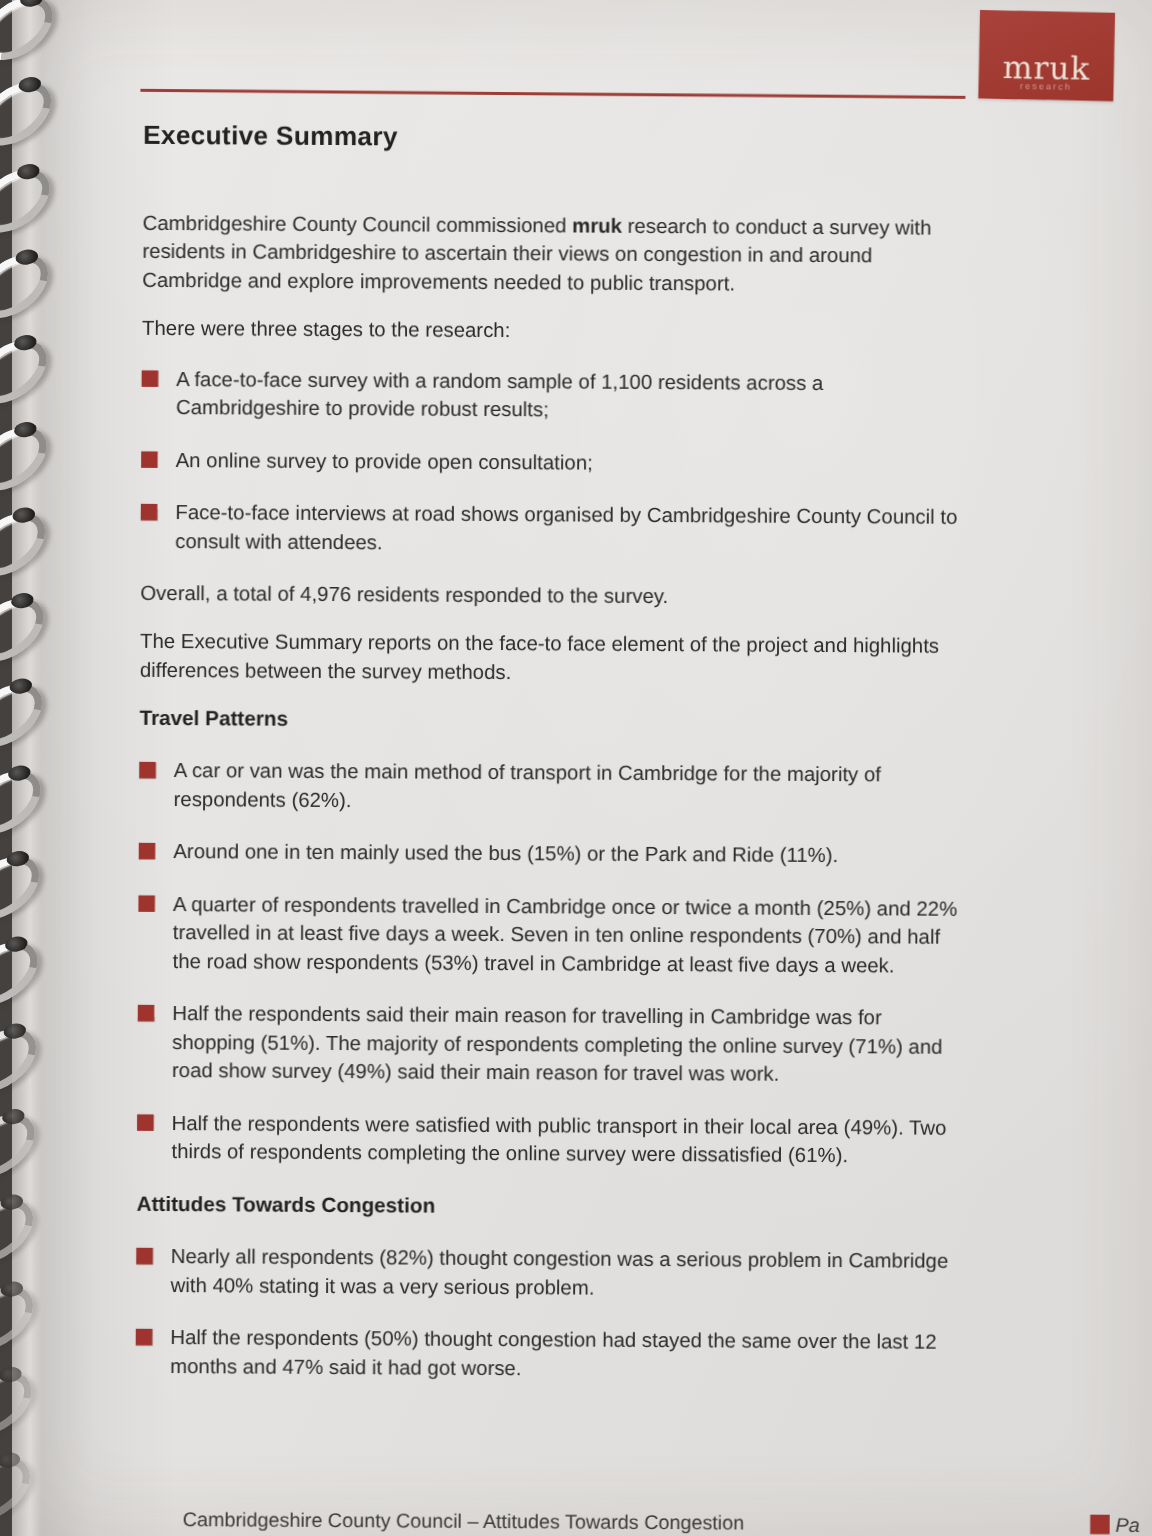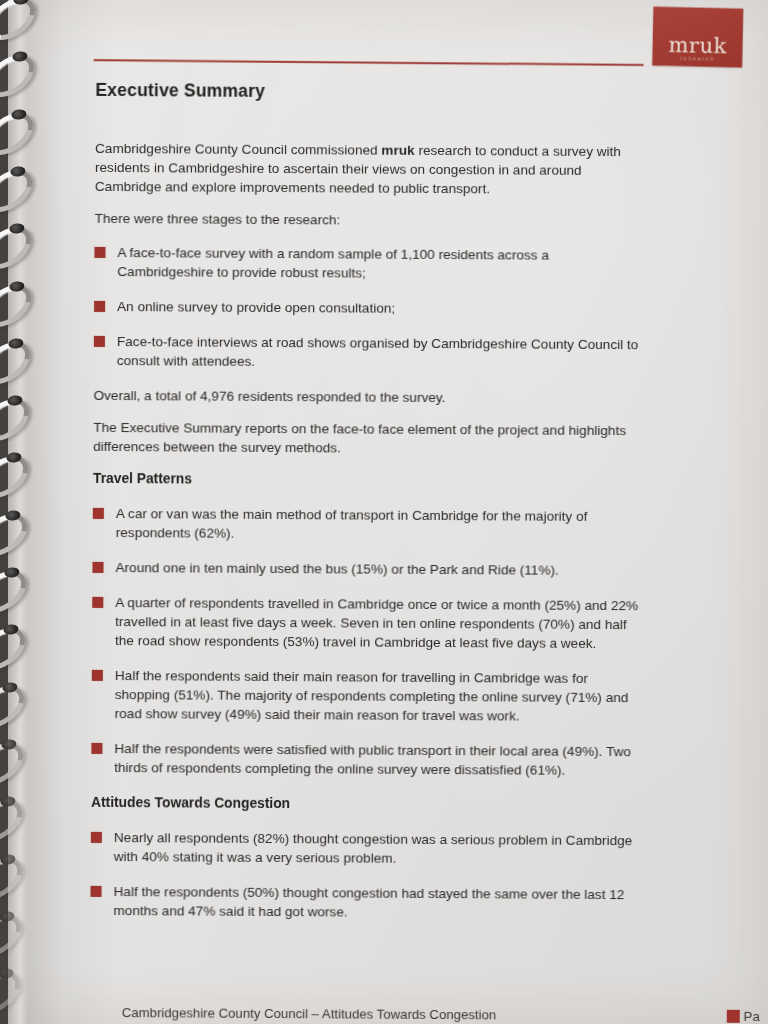--- a/index.html
+++ b/index.html
@@ -65,21 +65,21 @@
     background:#9e342d;box-shadow:0 0 1px rgba(0,0,0,.25);
   }
   .bullet .btxt{white-space:pre-line;display:block;}
   
   .footer{
     position:absolute;left:62px;right:2px;top:1009px;
     display:flex;justify-content:space-between;align-items:flex-start;
     font-size:13.2px;color:#3a3938;filter:blur(.35px);
   }
   .footer-left{padding-left:58px;}
-  .footer-right{display:flex;align-items:center;gap:4px;white-space:nowrap;}
+  .footer-right{display:flex;align-items:center;gap:4px;white-space:nowrap;font-style:italic;}
   .footer-right .sq{width:13px;height:13px;background:#9e342d;display:inline-block;}
   
   .spiral{position:absolute;left:0;top:0;width:70px;height:1024px;}
   .page-edge{
     position:absolute;left:8px;top:0;width:20px;height:1024px;
     background:linear-gradient(90deg,#b8b5b2,#dddad7 60%,rgba(221,218,215,0));
   }
   .coil{
     position:absolute;width:44px;height:24px;border-radius:50%;
     border:5px solid #d9d9d9;

